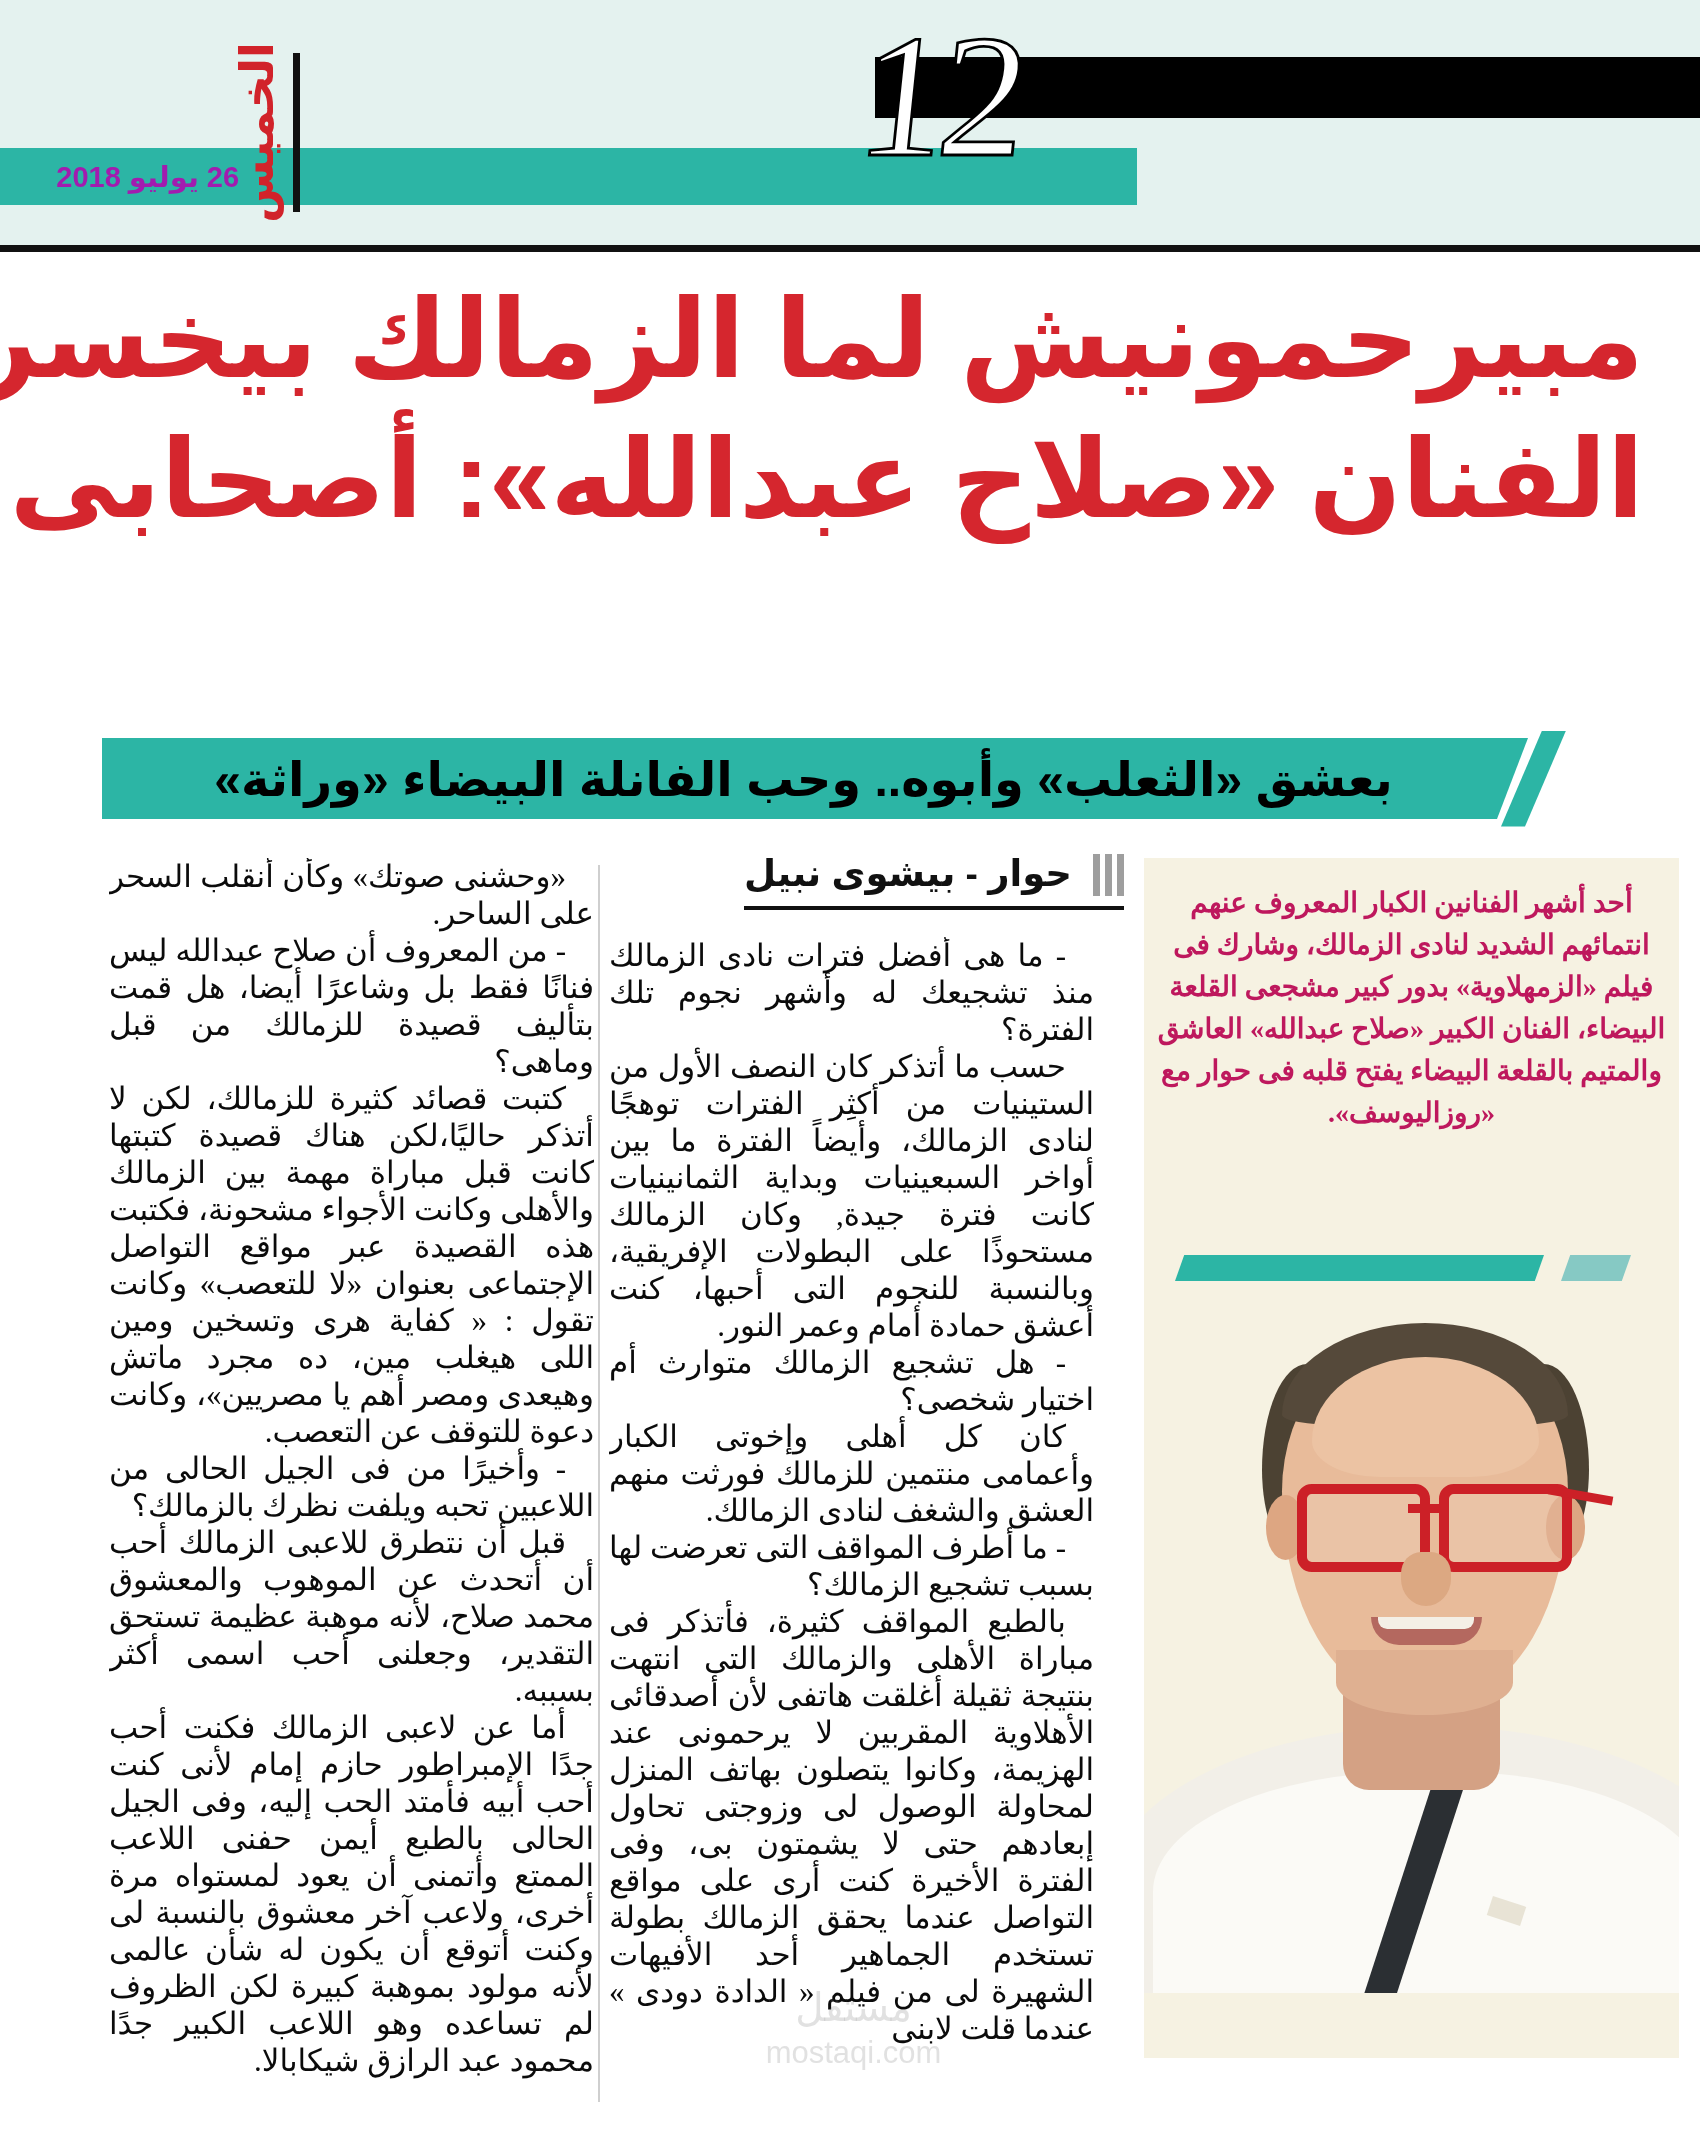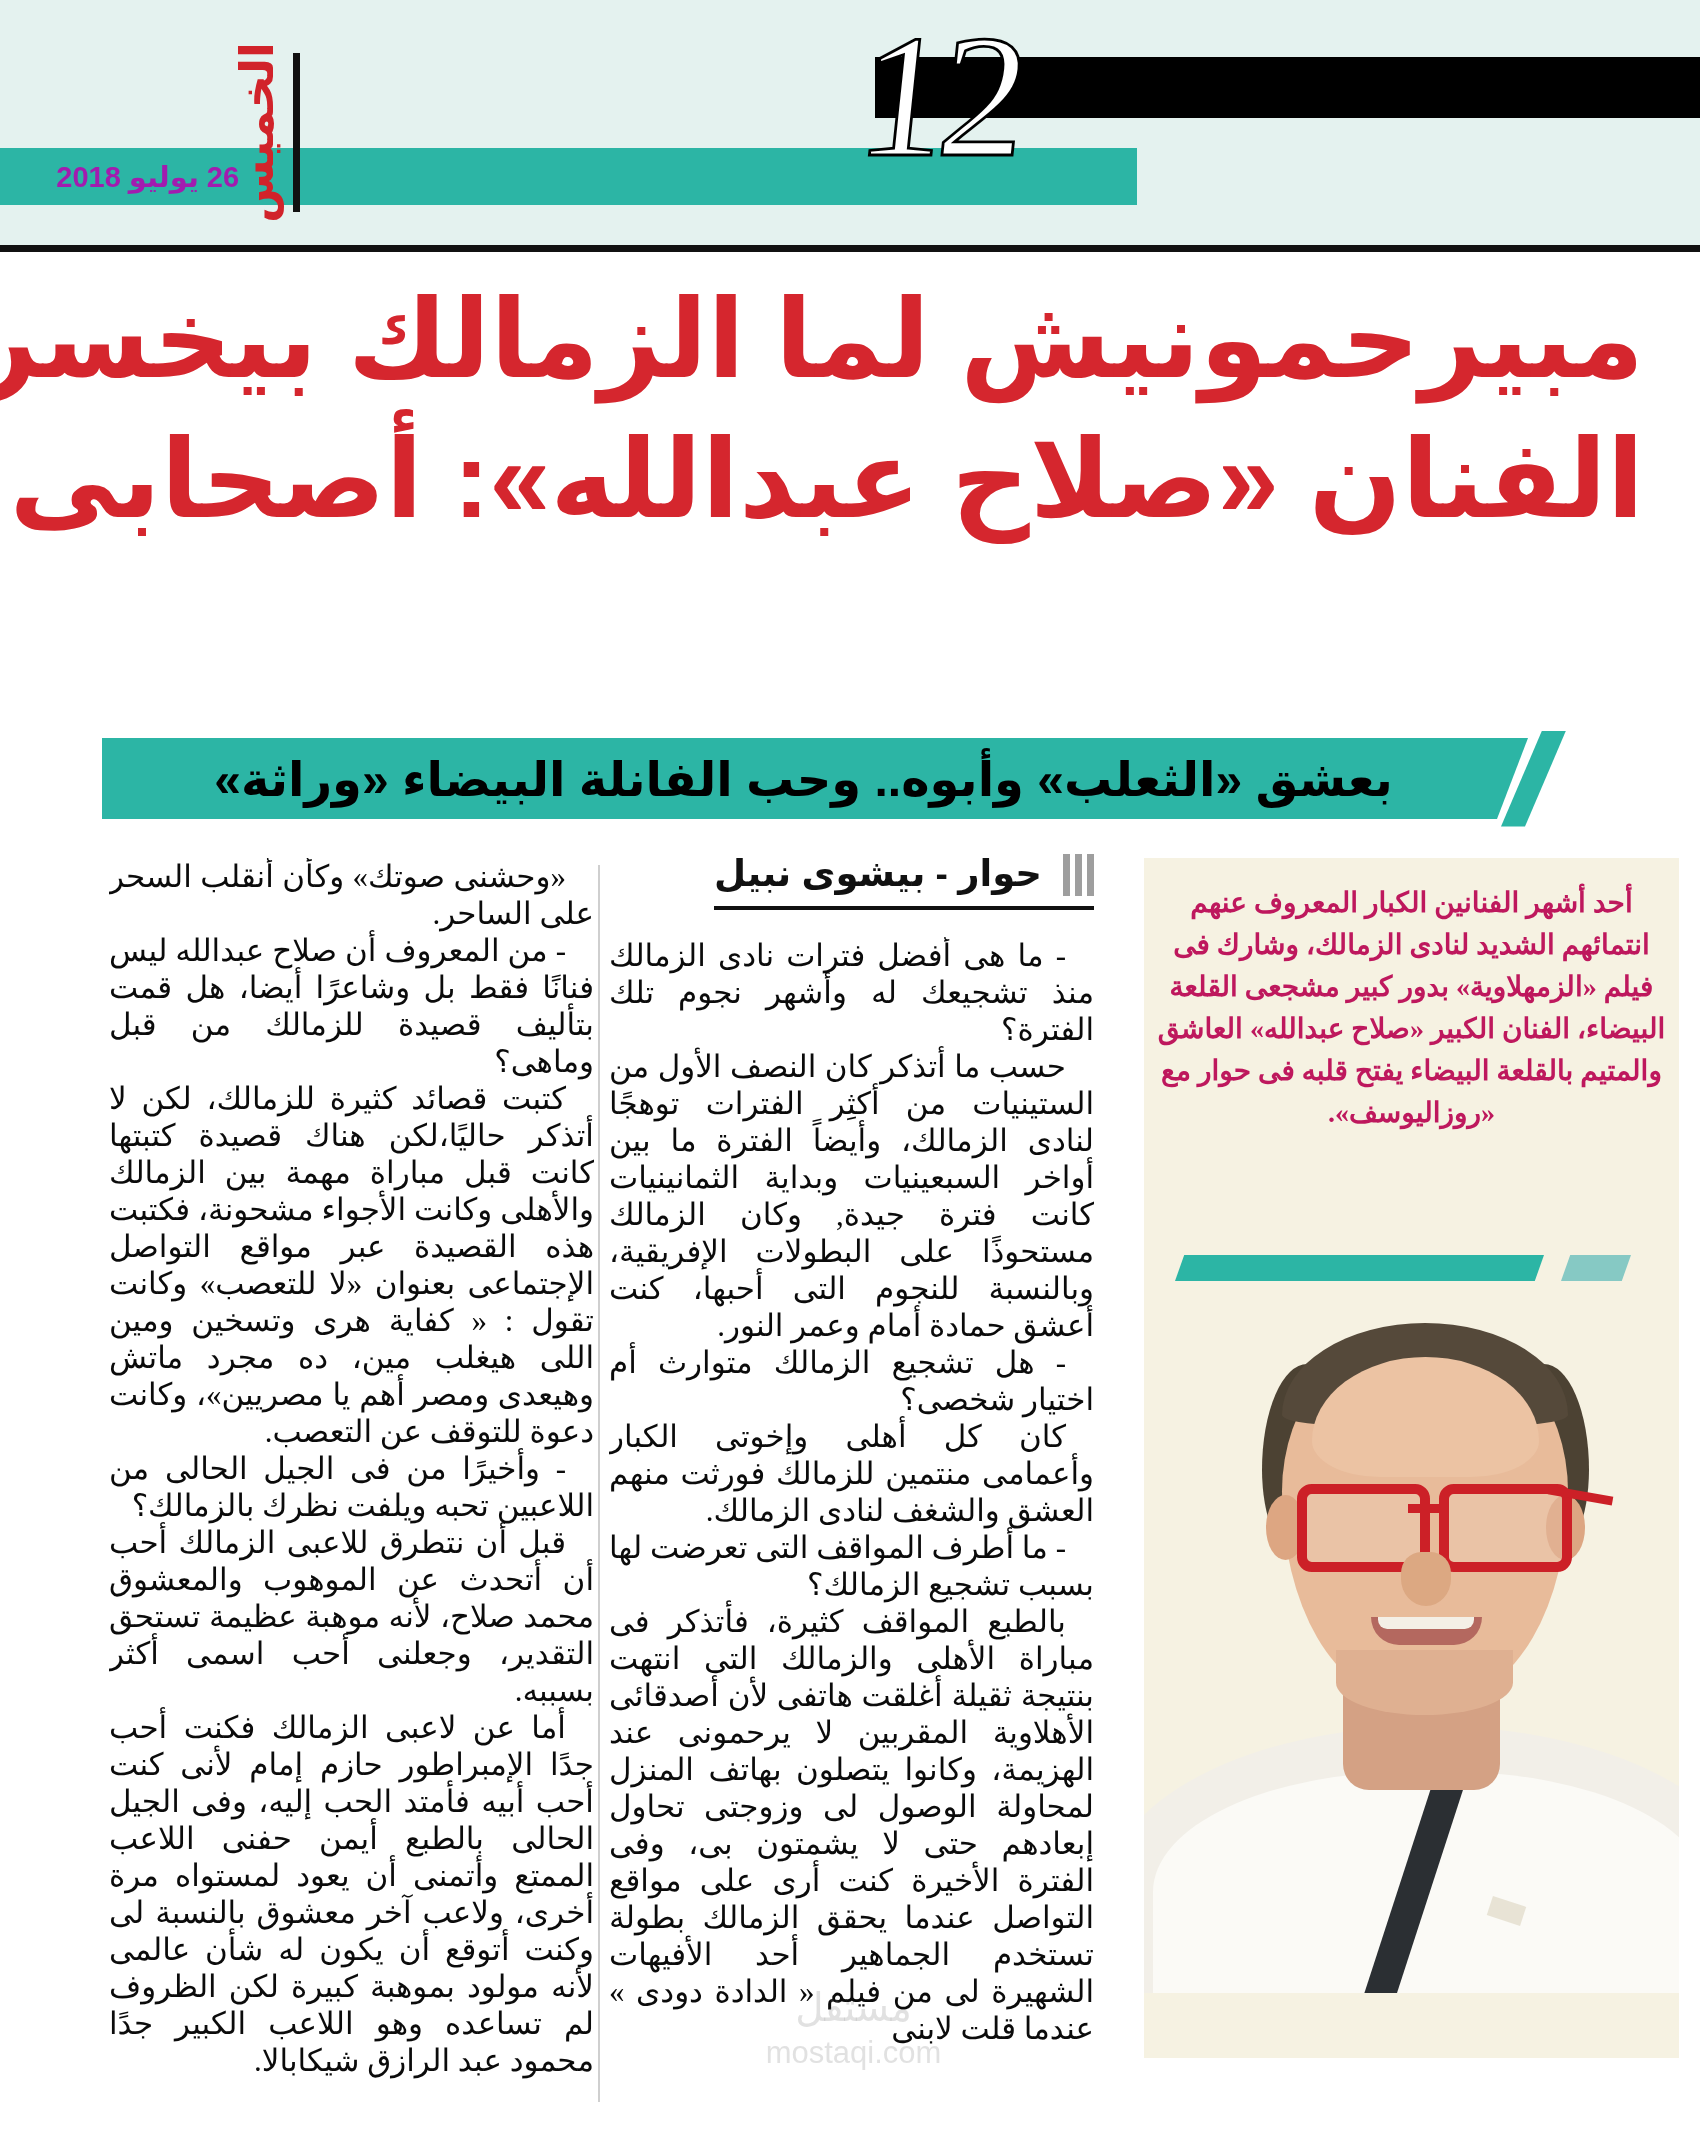--- a/index.html
+++ b/index.html
@@ -111,21 +111,21 @@
   .col p{margin:0;text-indent:28px;text-align:justify;}
   .col p.q{text-indent:28px;}
   .col-left{left:109px;width:485px;height:1237px;}
   .col-mid{left:609px;width:485px;height:1283px;}
   .col-sep{
     position:absolute;left:598px;top:7.4px;width:1.8px;height:1237px;
     background:#cfcfcf;
   }
 
   
-  .byline-wrap{position:absolute;left:609px;top:-9.2px;width:485px;height:89px;}
+  .byline-wrap{position:absolute;left:639px;top:-9.2px;width:485px;height:89px;}
   .byline-bars{
     position:absolute;right:0px;top:5.5px;width:41px;height:42px;
   }
   .byline-bars i{
     display:inline-block;width:7.4px;height:42px;background:#9e9e9e;margin-left:4.6px;
     vertical-align:top;
   }
   .byline-text{
     position:absolute;right:52px;top:0;width:406px;height:54px;
     direction:rtl;text-align:right;

